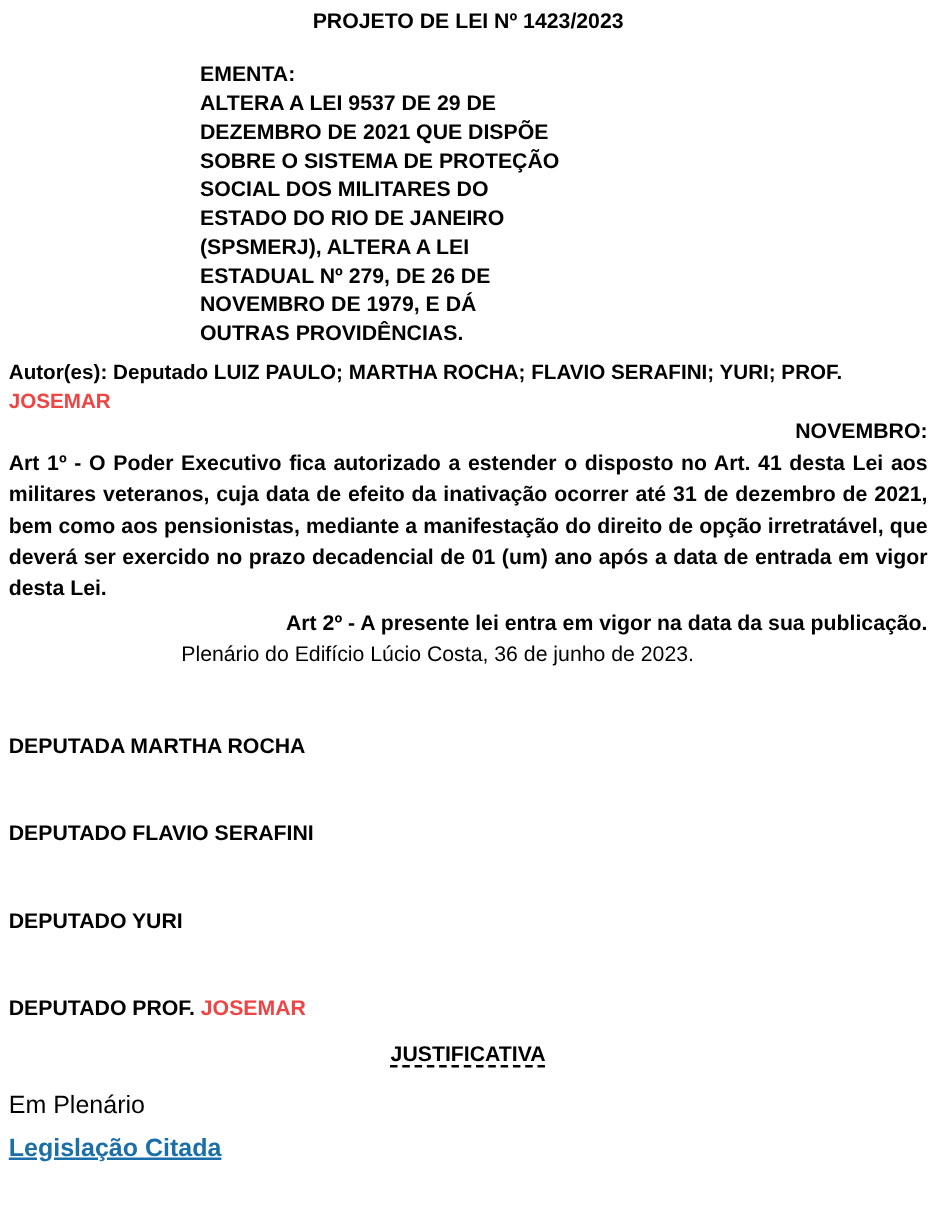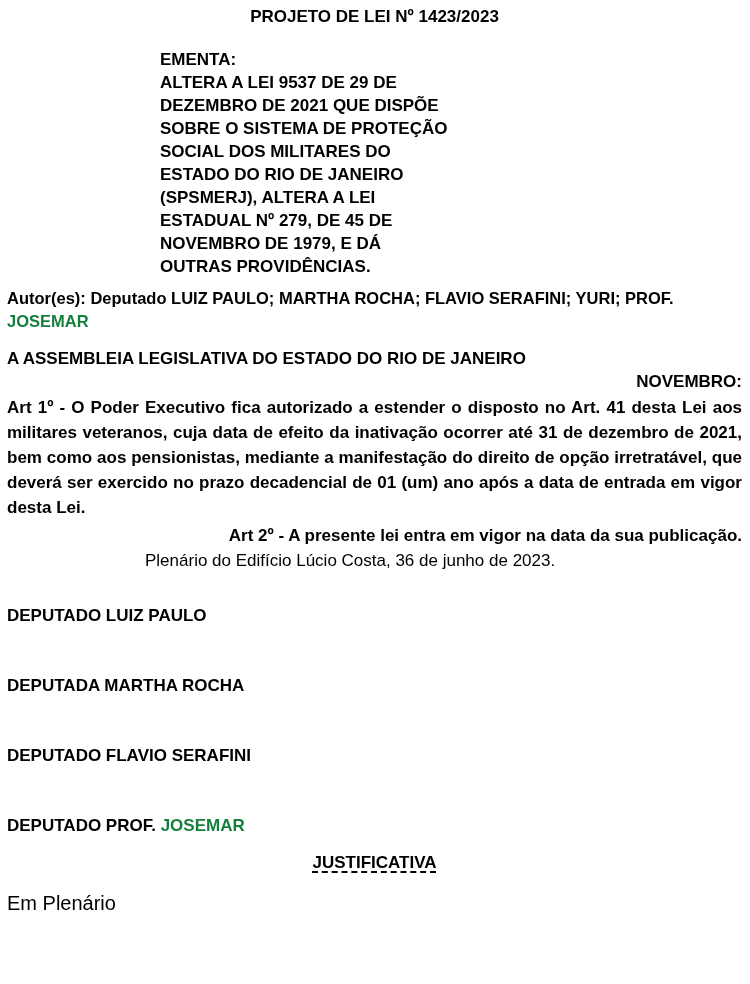--- a/index.html
+++ b/index.html
@@ -28,21 +28,21 @@
     line-height: 23px;
     white-space: pre-line;
   }
   .authors {
     margin-top: 9px;
     font-size: 16.5px;
     font-weight: bold;
     line-height: 23px;
     max-width: 722px;
   }
-  .green-name { color: #15803d; }
+  .green-name { color: #ef4444; }
   .assembly-line {
     margin-top: 14px;
     font-size: 17px;
     font-weight: bold;
     line-height: 23px;
   }
   .resolve-line {
     font-size: 17px;
     font-weight: bold;
     line-height: 23px;
@@ -113,49 +113,49 @@
 
   <div class="doc-title">PROJETO DE LEI Nº 1423/2023</div>
 
   <div class="ementa">EMENTA:
 ALTERA A LEI 9537 DE 29 DE
 DEZEMBRO DE 2021 QUE DISPÕE
 SOBRE O SISTEMA DE PROTEÇÃO
 SOCIAL DOS MILITARES DO
 ESTADO DO RIO DE JANEIRO
 (SPSMERJ), ALTERA A LEI
-ESTADUAL Nº 279, DE 45 DE
+ESTADUAL Nº 279, DE 26 DE
 NOVEMBRO DE 1979, E DÁ
 OUTRAS PROVIDÊNCIAS.</div>
 
   <div class="authors">
     <span>Autor(es): Deputado LUIZ PAULO; MARTHA ROCHA; FLAVIO SERAFINI; YURI; PROF. </span><span class="green-name">JOSEMAR</span>
   </div>
 
-  <div class="assembly-line">A ASSEMBLEIA LEGISLATIVA DO ESTADO DO RIO DE JANEIRO</div>
 
   <div class="resolve-line">NOVEMBRO:</div>
 
   <div class="article-1">Art 1º - O Poder Executivo fica autorizado a estender o disposto no Art. 41 desta Lei aos militares veteranos, cuja data de efeito da inativação ocorrer até 31 de dezembro de 2021, bem como aos pensionistas, mediante a manifestação do direito de opção irretratável, que deverá ser exercido no prazo decadencial de 01 (um) ano após a data de entrada em vigor desta Lei.</div>
 
   <div class="article-2">Art 2º - A presente lei entra em vigor na data da sua publicação.</div>
 
   <div class="place-date">Plenário do Edifício Lúcio Costa, 36 de junho de 2023.</div>
 
-  <div class="signature sig-first">DEPUTADO LUIZ PAULO</div>
 
   <div class="signature sig-next">DEPUTADA MARTHA ROCHA</div>
 
   <div class="signature sig-next">DEPUTADO FLAVIO SERAFINI</div>
 
+  <div class="signature sig-next">DEPUTADO YURI</div>
 
   <div class="signature sig-next">
     <span>DEPUTADO PROF. </span><span class="green-name">JOSEMAR</span>
   </div>
 
   <div class="justificativa">
     <span class="dashed-underline">JUSTIFICATIVA</span>
   </div>
 
   <div class="em-plenario">Em Plenário</div>
 
+  <a class="legislation-link">Legislação Citada</a>
 
 </div>
 
 </body></html>

